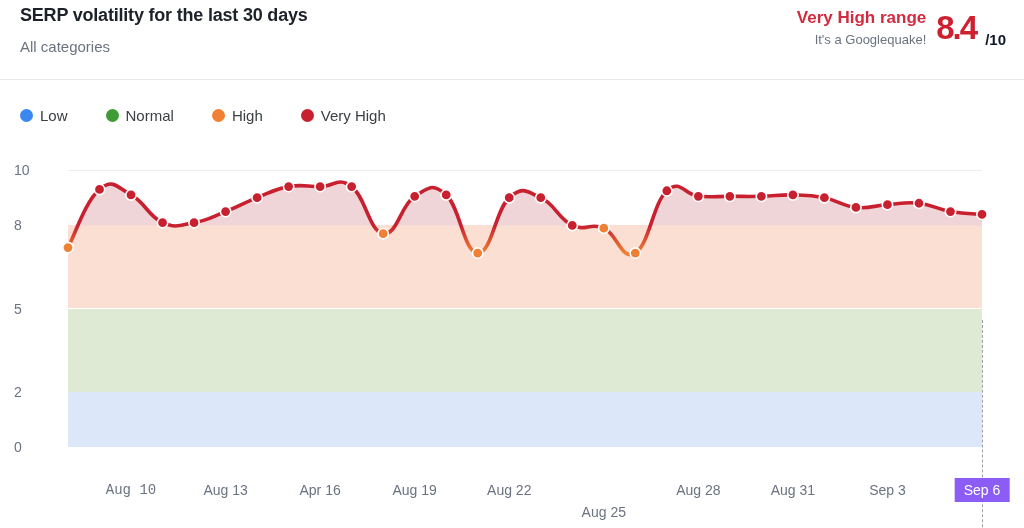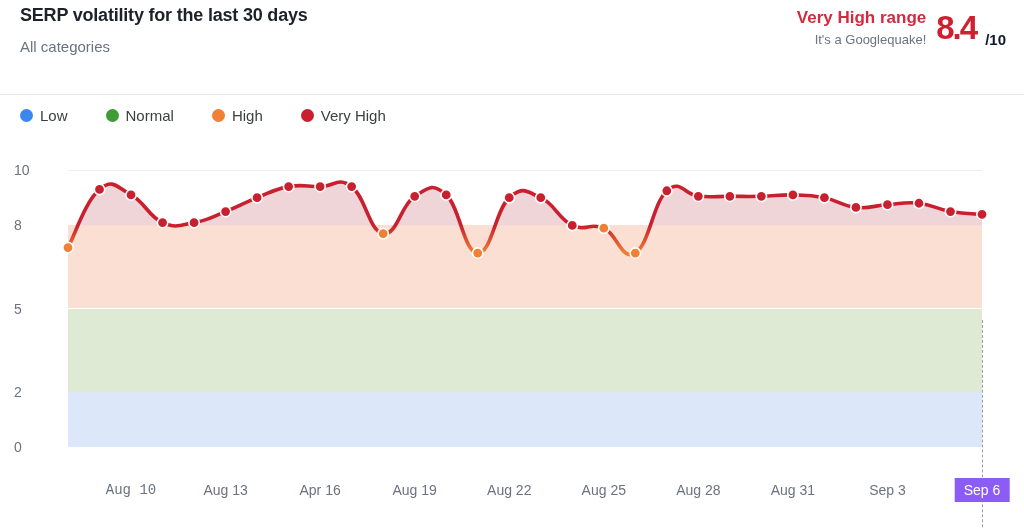--- a/index.html
+++ b/index.html
@@ -7,21 +7,21 @@
   body {
     width:1024px; height:528px;
     background:#ffffff;
     font-family:"Liberation Sans", sans-serif;
     color:#2c2f36;
     overflow:hidden;
     position:relative;
   }
   
   #header {
-    position:absolute; left:0; top:0; width:1024px; height:95px;
+    position:absolute; left:0; top:0; width:1024px; height:80px;
     border-bottom:1px solid #e8e9ec;
   }
   #title {
     position:absolute; left:20px; top:5px;
     font-size:18px; font-weight:bold; letter-spacing:-0.2px;
     color:#1d2129;
   }
   #subtitle {
     position:absolute; left:20px; top:38px;
     font-size:15px; color:#6b7280;
@@ -202,20 +202,20 @@
         <circle cx="914.00" cy="44.32" r="5.2" fill="#c8202f" stroke="#ffffff" stroke-width="1.6"></circle>
       </svg>
   </div>
   <div id="dashline"></div>
   <div id="xaxis">
       <div class="xtick" style="left: 131.034px; font-family: Liberation Mono, monospace;">Aug 10</div>
       <div class="xtick" style="left: 225.586px;">Aug 13</div>
       <div class="xtick" style="left: 320.138px;">Apr 16</div>
       <div class="xtick" style="left: 414.69px;">Aug 19</div>
       <div class="xtick" style="left: 509.241px;">Aug 22</div>
-      <div class="xtick" style="left: 603.793px;">Aug 25</div>
+      <div class="xtick" style="left: 603.793px; margin-top: 22px;">Aug 25</div>
       <div class="xtick" style="left: 698.345px;">Aug 28</div>
       <div class="xtick" style="left: 792.897px;">Aug 31</div>
       <div class="xtick" style="left: 887.448px;">Sep 3</div>
       <div class="xtick current" style="left: 982px;">Sep 6</div>
     </div>
 <div class="gridline" style="top: 20px;"></div>
   </div>
 
 </body></html>

